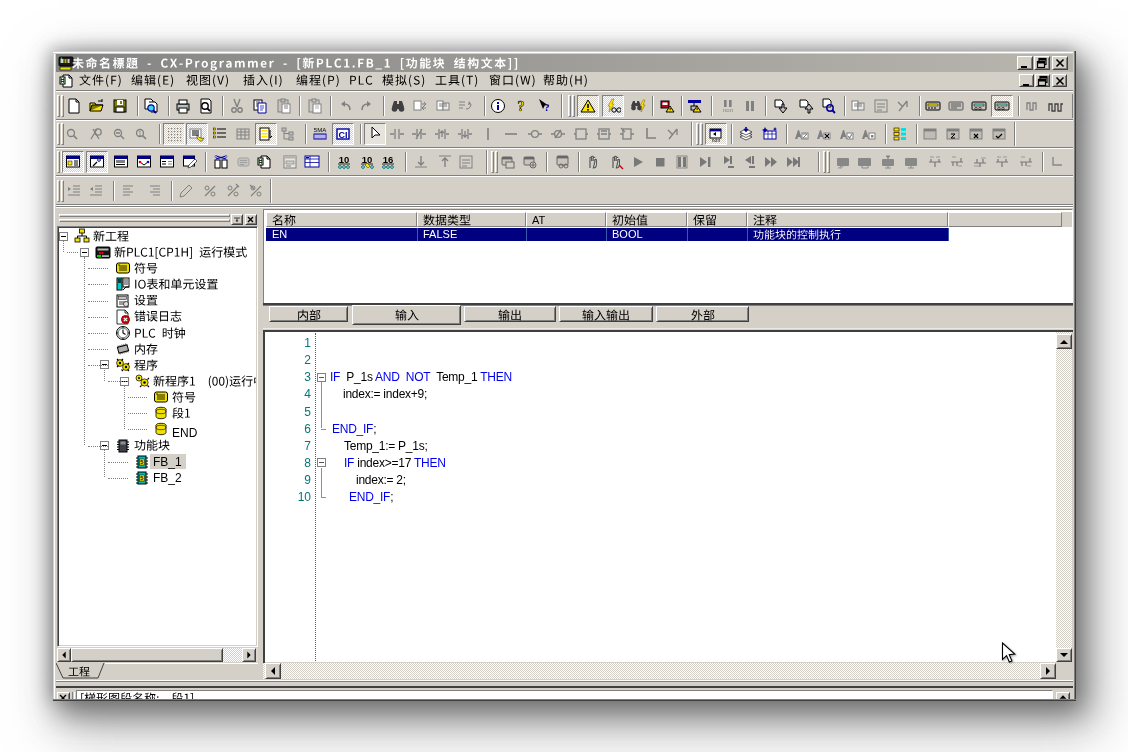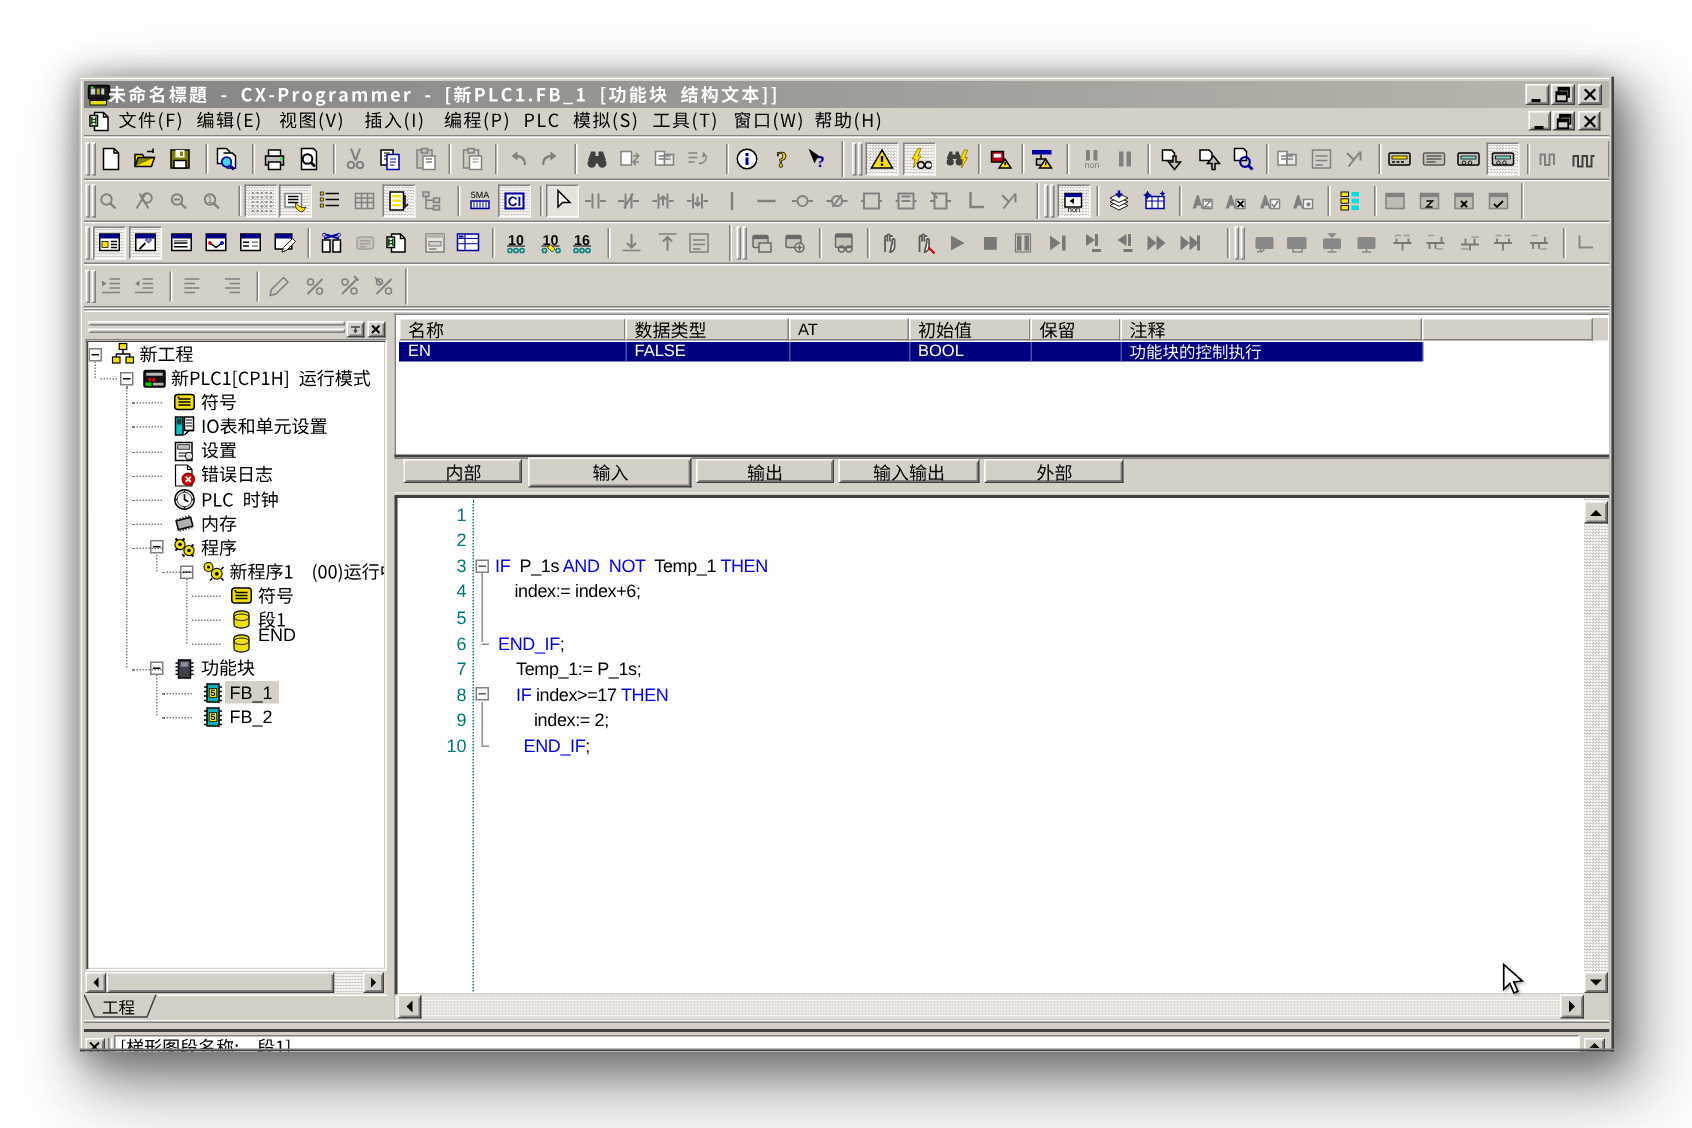--- a/index.html
+++ b/index.html
@@ -1369,21 +1369,21 @@
           <g fill="#000">
             <path transform="translate(0.0,10.6) scale(0.012000,-0.012000)" d="M538 803V682C538 609 522 520 423 454C438 445 466 420 476 406C585 479 608 591 608 680V738H748V550C748 482 761 456 828 456C840 456 889 456 903 456C922 456 943 457 954 461C952 476 950 501 949 519C937 516 915 515 902 515C890 515 846 515 834 515C820 515 817 522 817 549V803ZM467 386V321H540L501 310C533 226 577 152 634 91C565 38 483 2 393 -20C408 -35 425 -64 433 -84C528 -57 614 -17 687 41C750 -12 826 -52 913 -77C924 -58 944 -28 961 -13C876 7 802 43 739 90C807 160 858 252 887 372L840 389L827 386ZM563 321H797C772 248 734 187 685 137C632 189 591 251 563 321ZM118 751V168L33 157L46 85L118 97V-66H191V109L435 150L431 215L191 179V324H415V392H191V529H416V596H191V705C278 728 373 757 445 790L383 846C321 813 214 775 120 750Z"></path>
             <path transform="translate(12.0,10.6) scale(0.012000,-0.012000)" d="M88 0H490V76H343V733H273C233 710 186 693 121 681V623H252V76H88Z"></path>
           </g>
         </svg></div>
 <div style="position:absolute;left:94px;top:193px"><svg width="16" height="16" viewBox="0 0 16 16">
           <ellipse cx="8" cy="4.5" rx="5" ry="2.2" fill="#f0e000" stroke="#000" stroke-width=".8"></ellipse>
           <path d="M3 4.5v7c0 1.2 2.2 2.2 5 2.2s5-1 5-2.2v-7" fill="#f0e000" stroke="#000" stroke-width=".8"></path>
           <ellipse cx="8" cy="6.5" rx="5" ry="2.2" fill="none" stroke="#000" stroke-width=".6"></ellipse>
         </svg></div>
-<div class="lt" style="left:113px;top:188px;font-size:12px;color:#000">END</div>
+<div class="lt" style="left:113px;top:198px;font-size:12px;color:#000">END</div>
 <div style="position:absolute;left:41px;top:213px;width:9px;height:9px;background:#fff;border:1px solid #808080"></div>
 <div style="position:absolute;left:43px;top:217px;width:5px;height:1px;background:#000"></div>
 <div style="position:absolute;left:56px;top:210px"><svg width="16" height="16" viewBox="0 0 16 16">
           <rect x="4" y="2" width="8" height="12" fill="#404048" stroke="#000"></rect>
           <g stroke="#000" stroke-width="1">
             <path d="M2 4h2M2 6.5h2M2 9h2M2 11.5h2M12 4h2M12 6.5h2M12 9h2M12 11.5h2"></path>
           </g>
           <rect x="5.5" y="3.5" width="5" height="3" fill="#8890a0"></rect>
         </svg></div>
 <div class="t" style="left:75px;top:211px"><svg width="36" height="15" viewBox="0 0 36 15" style="display:inline-block;vertical-align:top;overflow:visible">
@@ -1579,21 +1579,21 @@
 <div style="position:absolute;left:262px;top:282px;width:1px;height:328px;border-left:1px dotted #008080"></div>
 <div style="position:absolute;left:264px;top:322px;width:9px;height:9px;background:#fff;border:1px solid #808080"></div>
 <div style="position:absolute;left:266px;top:326px;width:5px;height:1px;background:#555"></div>
 <div style="position:absolute;left:264px;top:407px;width:9px;height:9px;background:#fff;border:1px solid #808080"></div>
 <div style="position:absolute;left:266px;top:411px;width:5px;height:1px;background:#555"></div>
 <div style="position:absolute;left:268px;top:331px;height:46px;border-left:1px solid #909090"></div>
 <div style="position:absolute;left:268px;top:378px;width:5px;height:1px;background:#909090"></div>
 <div style="position:absolute;left:268px;top:417px;height:29px;border-left:1px solid #909090"></div>
 <div style="position:absolute;left:268px;top:446px;width:5px;height:1px;background:#909090"></div>
 <div class="lt" style="left:277px;top:319px;font-size:12px;letter-spacing:-0.25px"><span style="color:#0000f0">IF </span><span style="color:#000"> P_1s </span><span style="color:#0000f0">AND </span><span style="color:#0000f0"> NOT </span><span style="color:#000"> Temp_1 </span><span style="color:#0000f0">THEN</span></div>
-<div class="lt" style="left:290px;top:336px;font-size:12px;letter-spacing:-0.25px"><span style="color:#000">index:= index+6;</span></div>
+<div class="lt" style="left:290px;top:336px;font-size:12px;letter-spacing:-0.25px"><span style="color:#000">index:= index+9;</span></div>
 <div class="lt" style="left:279px;top:371px;font-size:12px;letter-spacing:-0.25px"><span style="color:#0000f0">END_IF</span><span style="color:#000">;</span></div>
 <div class="lt" style="left:291px;top:388px;font-size:12px;letter-spacing:-0.25px"><span style="color:#000">Temp_1:= P_1s;</span></div>
 <div class="lt" style="left:291px;top:405px;font-size:12px;letter-spacing:-0.25px"><span style="color:#0000f0">IF</span><span style="color:#000"> index&gt;=17 </span><span style="color:#0000f0">THEN</span></div>
 <div class="lt" style="left:303px;top:422px;font-size:12px;letter-spacing:-0.25px"><span style="color:#000">index:= 2;</span></div>
 <div class="lt" style="left:296px;top:439px;font-size:12px;letter-spacing:-0.25px"><span style="color:#0000f0">END_IF</span><span style="color:#000">;</span></div>
 <div class="dith" style="position:absolute;left:1003px;top:281px;width:16px;height:330px"></div>
 <div class="sb" style="left:1003px;top:283px;width:16px;height:15px">
       <svg width="14" height="14" viewBox="0 0 14 14">
         <path d="M3 9l4-4 4 4z" fill="#000"></path>
       </svg>

